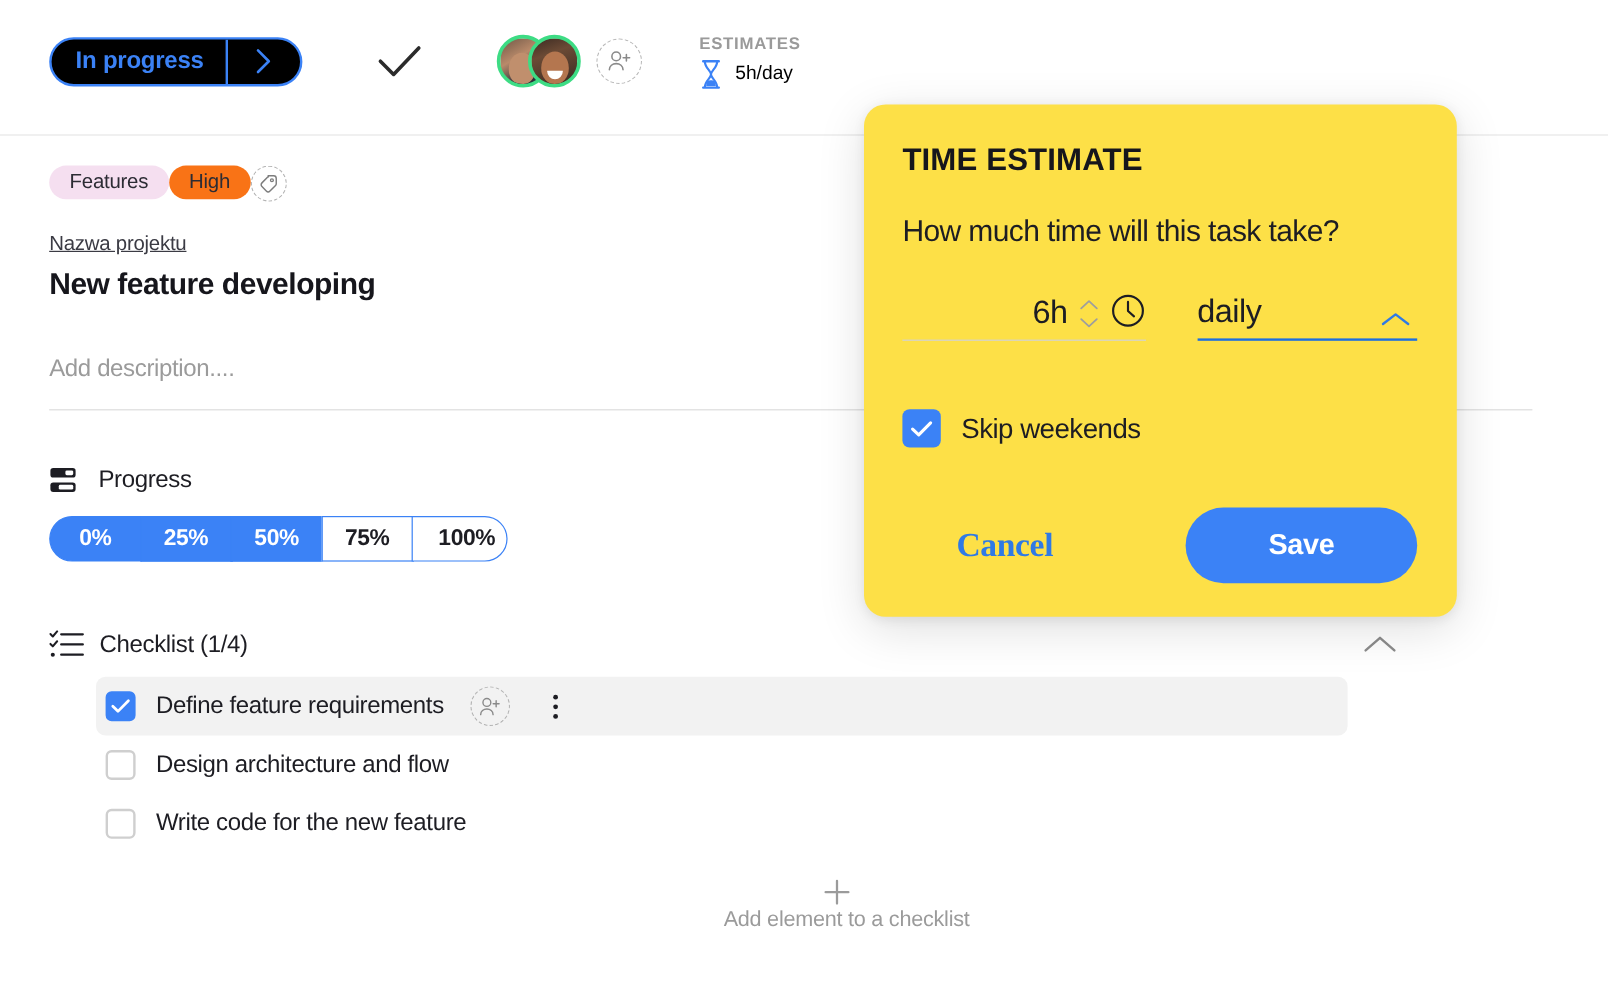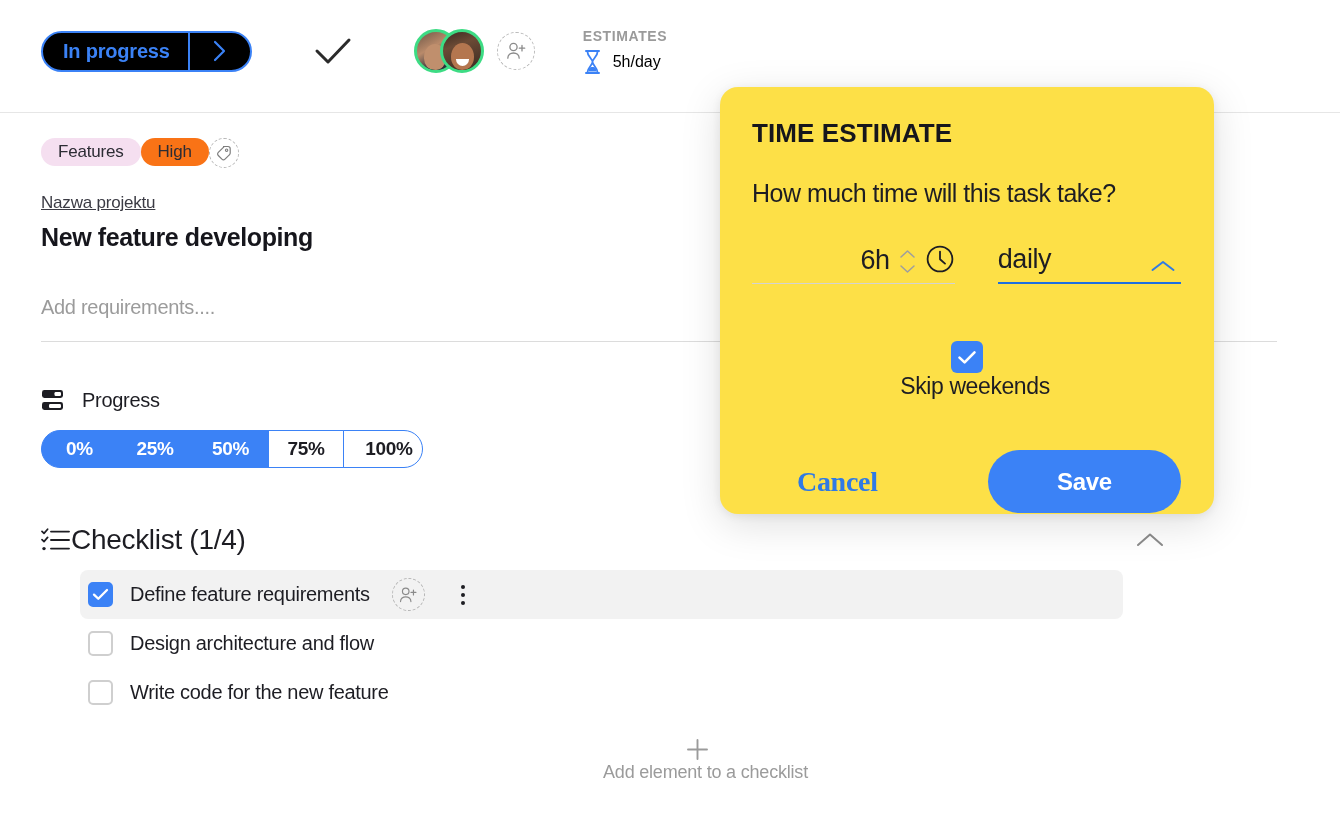--- a/index.html
+++ b/index.html
@@ -121,21 +121,21 @@
   }
   .seg:first-child { margin-left: 0; border-radius: 19px 0 0 19px; }
   .seg:last-child  { border-radius: 0 19px 19px 0; min-width: 80px; padding-left: 12px; }
   .seg.on  { background:#3b82f6; color:#fff; }
   .seg.off { background:#fff; color:#1d1d23; }
 
   
   .checklist-head {
     display:flex; align-items:center; margin: 56px 0 0 41px; width: 1124px;
   }
-  .checklist-title { font-size: 28px; color:#1d1d23; margin-left: 0; letter-spacing:-0.3px; }
+  .checklist-title { font-size: 20px; color:#1d1d23; margin-left: 12px; letter-spacing:-0.3px; }
   .checklist-collapse { margin-left: auto; cursor:pointer; display:flex; }
 
   .checklist-items { margin: 14px 0 0 80px; }
   .cl-row {
     display:flex; align-items:center; height: 49px; width: 1043px;
     border-radius: 8px; padding-left: 8px;
   }
   .cl-row.active { background: #f2f2f2; }
   .cbox {
     width: 25px; height: 25px; border-radius: 5px; flex:none;
@@ -179,21 +179,21 @@
   .hours-value { font-size: 27px; color:#1d1d23; letter-spacing:-0.4px; line-height: 1; }
   .stepper { display:flex; flex-direction:column; gap: 5px; cursor:pointer; }
   .clock-btn { cursor:pointer; display:flex; }
   .field-freq {
     margin-left: 43px; width: 190px; display:flex; align-items:flex-end;
     padding-bottom: 9px; border-bottom: 2px solid #1d6fe0; cursor:pointer;
   }
   .freq-value { font-size: 27px; color:#1d1d23; letter-spacing:-0.4px; line-height: 1; }
   .freq-chev { margin-left: auto; display:flex; padding-right: 5px; }
 
-  .skip-row { display:flex; align-items:center; margin-top: 57px; flex-direction: column; }
+  .skip-row { display:flex; align-items:center; margin-top: 57px; }
   .skip-box {
     width: 32px; height: 32px; border-radius:6px; background:#3b82f6;
     display:flex; align-items:center; justify-content:center; cursor:pointer; flex:none;
   }
   .skip-label { font-size: 23px; color:#1d1d23; margin-left: 17px; letter-spacing:-0.4px; }
 
   .modal-actions { display:flex; align-items:center; margin-top: 50px; }
   .btn-cancel {
     background:none; border:none; color:#2f7ae5; font-size: 28px; font-weight:bold;
     cursor:pointer; padding: 0 0 0 45px; font-family: Liberation Serif, serif; letter-spacing:-0.3px;
@@ -270,21 +270,21 @@
           <path d="M8.6 1.5H13c1.2 0 2.2 1 2.2 2.2v4.4c0 .6-.2 1.1-.6 1.5l-4.6 4.6c-.9.9-2.2.9-3.1 0L3.3 10.5c-.9-.9-.9-2.2 0-3.1L7.9 2.8c.2-.2.4-.4.7-.5z" fill="none" stroke="#7d7d7d" stroke-width="1.2"></path>
           <circle cx="11.6" cy="5.2" r="1.2" fill="none" stroke="#7d7d7d" stroke-width="1.1"></circle>
         </svg>
       </div>
     </div>
 
     <a class="project-link">Nazwa projektu</a>
     <div class="task-title">New feature developing</div>
 
     <div class="desc-block">
-      <div class="desc-placeholder">Add requirements....</div>
+      <div class="desc-placeholder">Add description....</div>
       <div class="desc-underline"></div>
     </div>
 
     <div class="progress-head">
       <svg width="29" height="26" viewBox="0 0 29 26">
         <rect x="1" y="3" width="21" height="8" rx="2.4" fill="#1d1d23"></rect>
         <rect x="13.5" y="5" width="6.5" height="4" rx="1.2" fill="#ffffff"></rect>
         <rect x="1" y="15" width="21" height="8" rx="2.4" fill="#1d1d23"></rect>
         <rect x="8" y="17" width="12" height="4" rx="1.2" fill="#ffffff"></rect>
       </svg>

